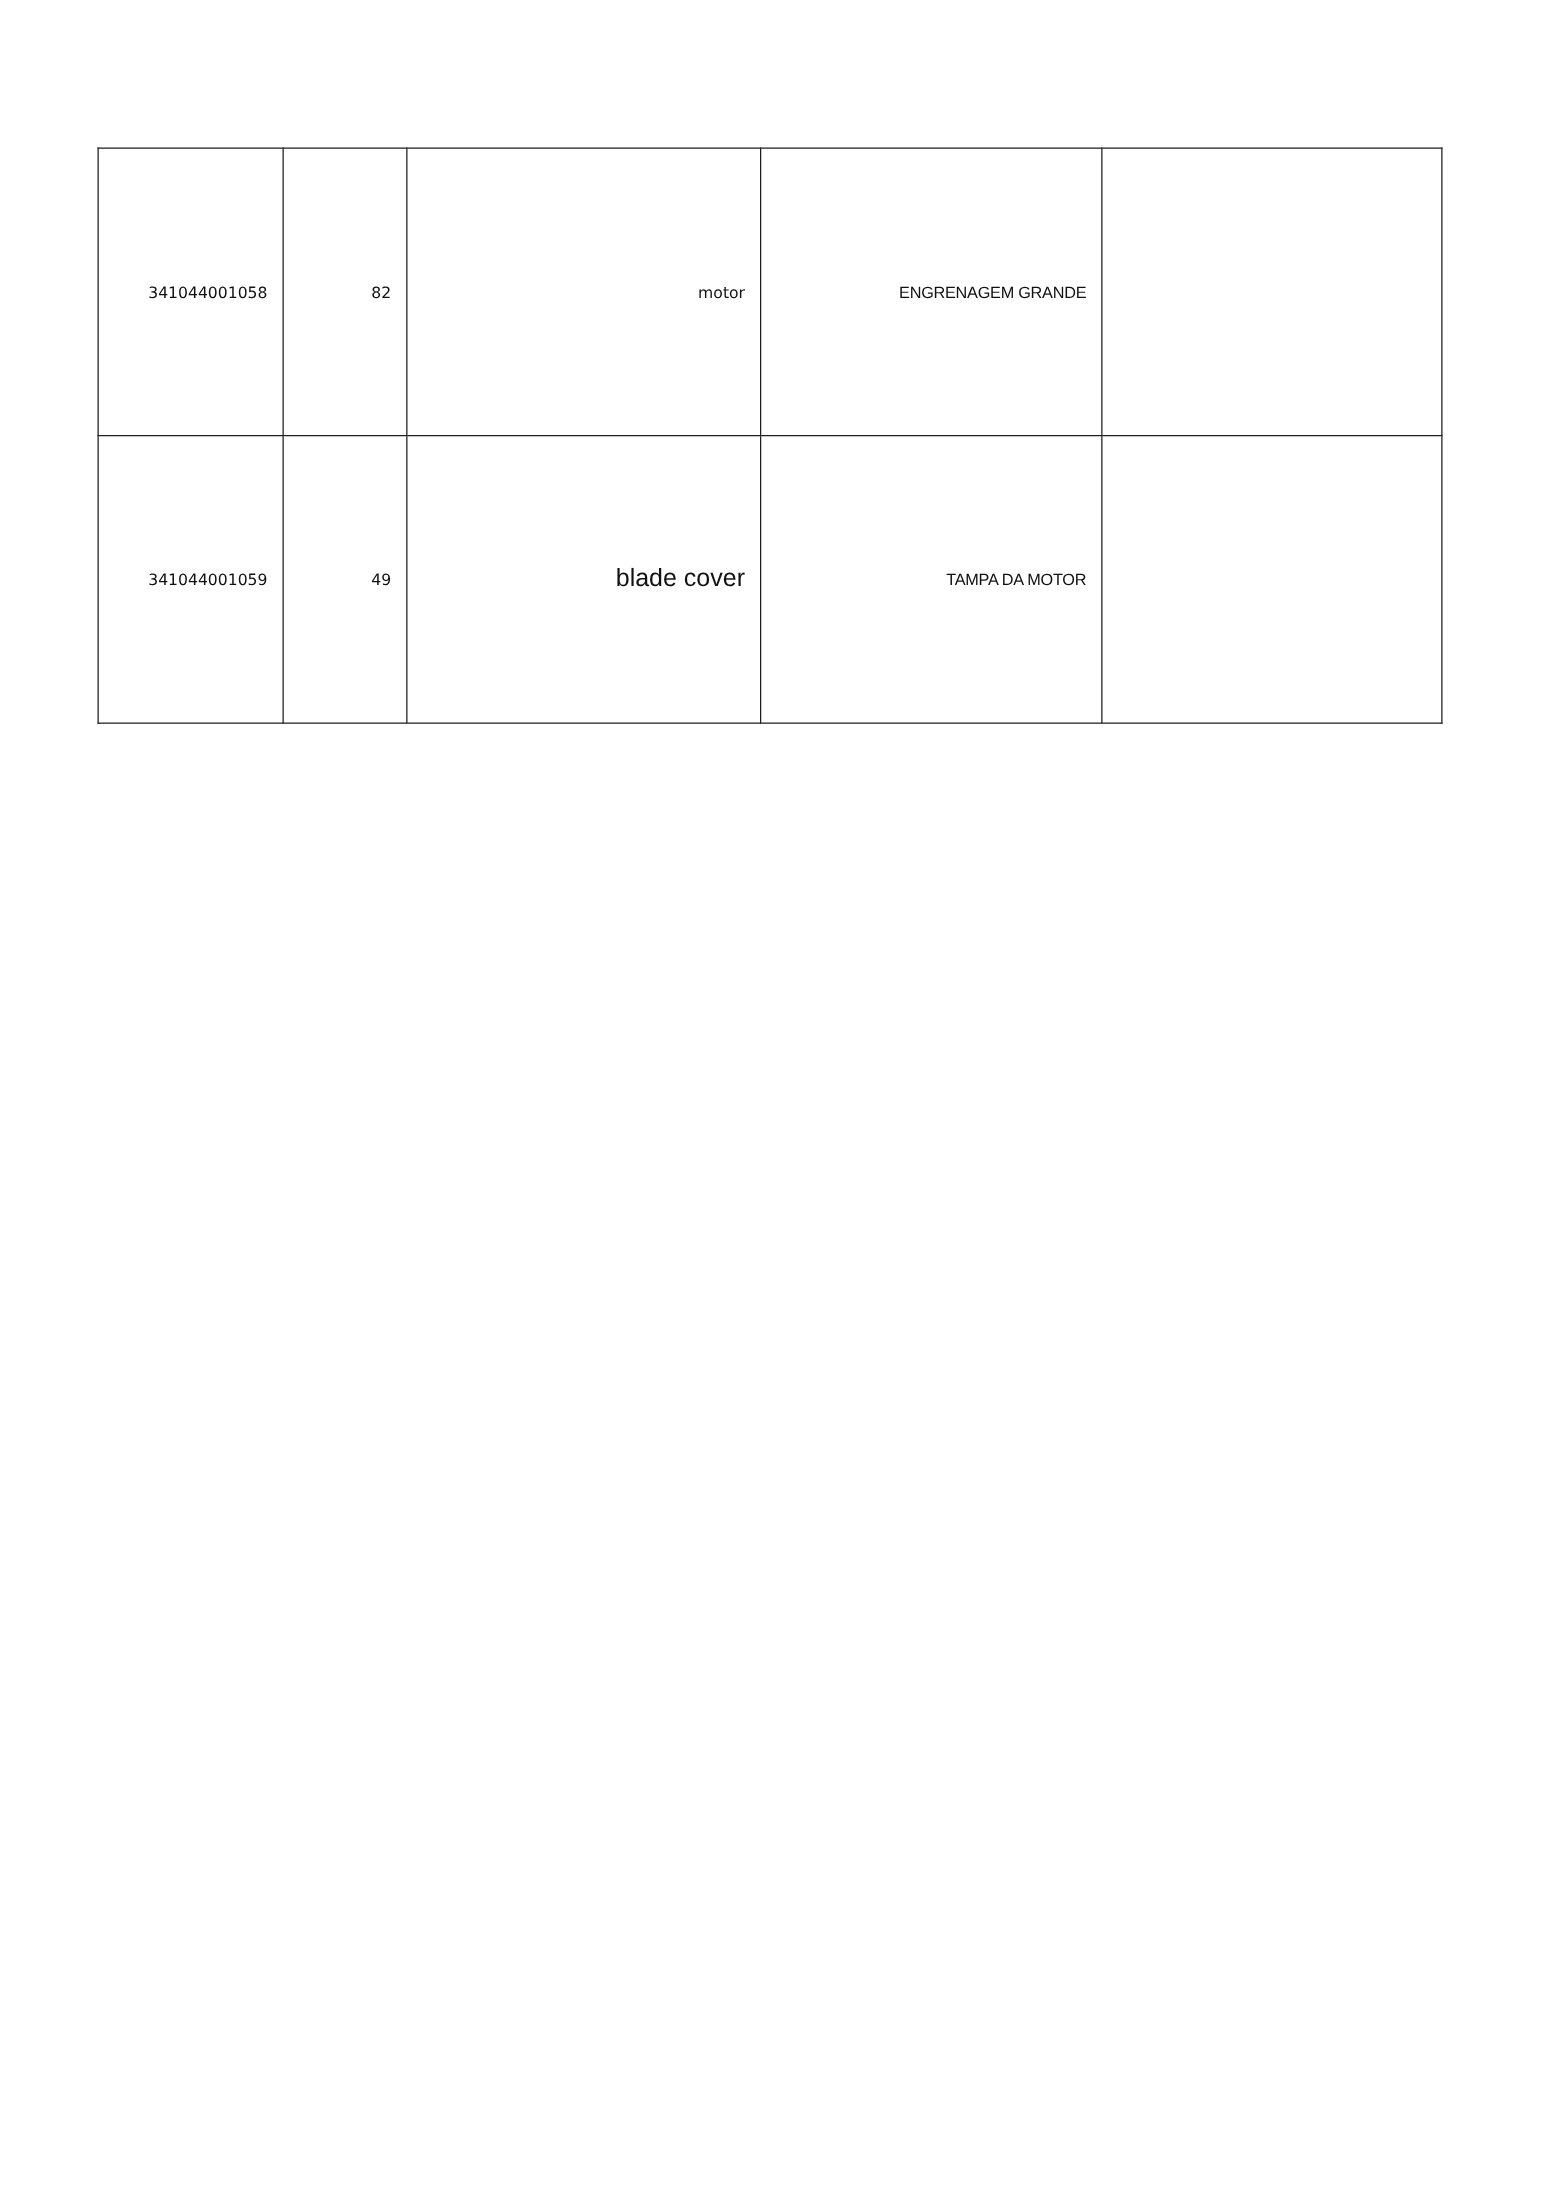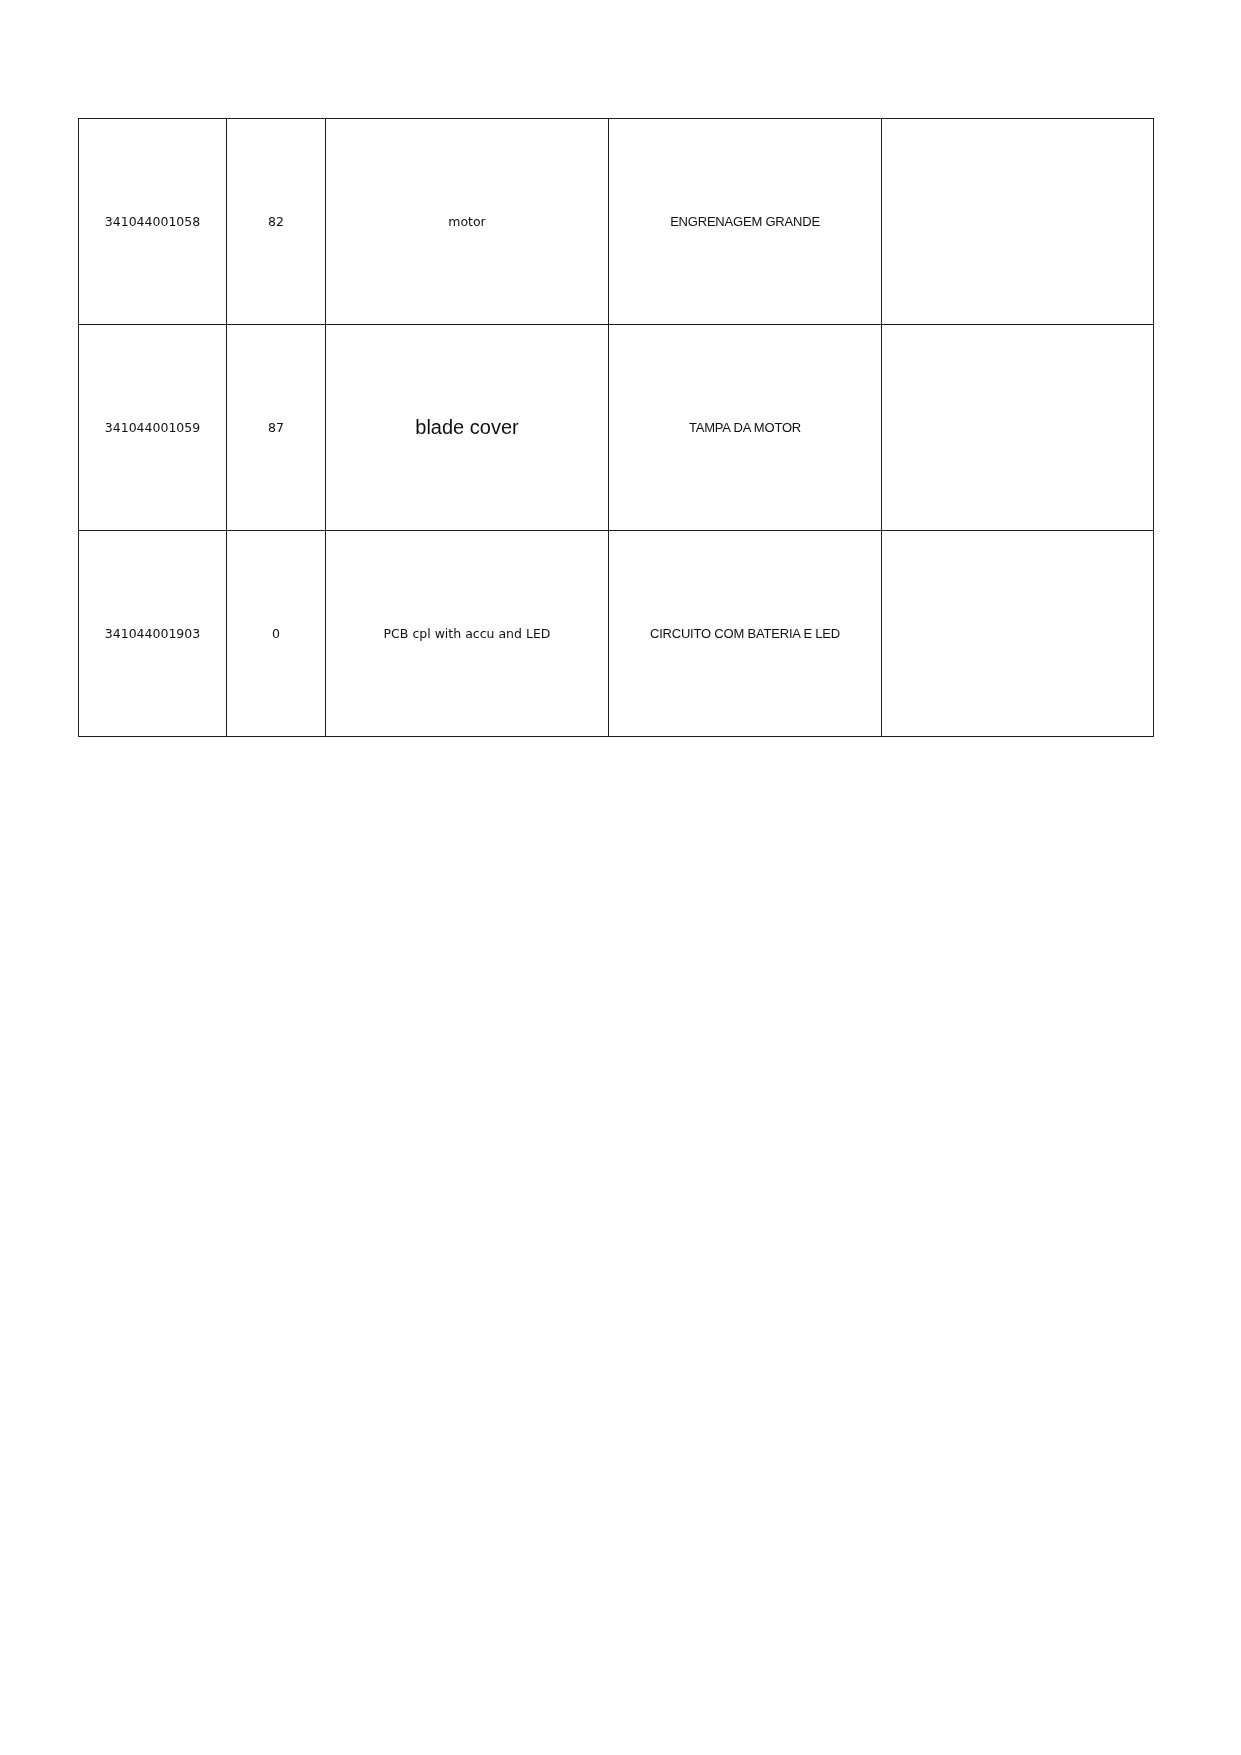--- a/index.html
+++ b/index.html
@@ -24,22 +24,22 @@
       position: absolute;
       left: 78px;
       top: 118px;
       width: 1075px;
       border-collapse: collapse;
       table-layout: fixed;
     }
     table.parts td {
       border: 1.6px solid #1e1e1e;
       height: 205px;
-      padding: 0;
-      text-align: center;
+      padding: 12px;
+      text-align: right;
       vertical-align: middle;
       color: #111111;
     }
     .col-code  { width: 148px; }
     .col-pos   { width: 99px; }
     .col-en    { width: 283px; }
     .col-pt    { width: 273px; }
     .col-extra { width: 272px; }
     .small {
       font-family: "DejaVu Sans", sans-serif;
@@ -70,27 +70,20 @@
     <tbody>
       <tr>
         <td class="small">341044001058</td>
         <td class="small">82</td>
         <td class="small">motor</td>
         <td class="pt">ENGRENAGEM GRANDE</td>
         <td></td>
       </tr>
       <tr>
         <td class="small">341044001059</td>
-        <td class="small">87</td>
+        <td class="small">49</td>
         <td class="large-en">blade cover</td>
         <td class="pt">TAMPA DA MOTOR</td>
-        <td></td>
-      </tr>
-      <tr>
-        <td class="small">341044001903</td>
-        <td class="small">0</td>
-        <td class="small">PCB cpl with accu and LED</td>
-        <td class="pt">CIRCUITO COM BATERIA E LED</td>
         <td></td>
       </tr>
     </tbody>
   </table>
 </div>
 
 </body></html>

